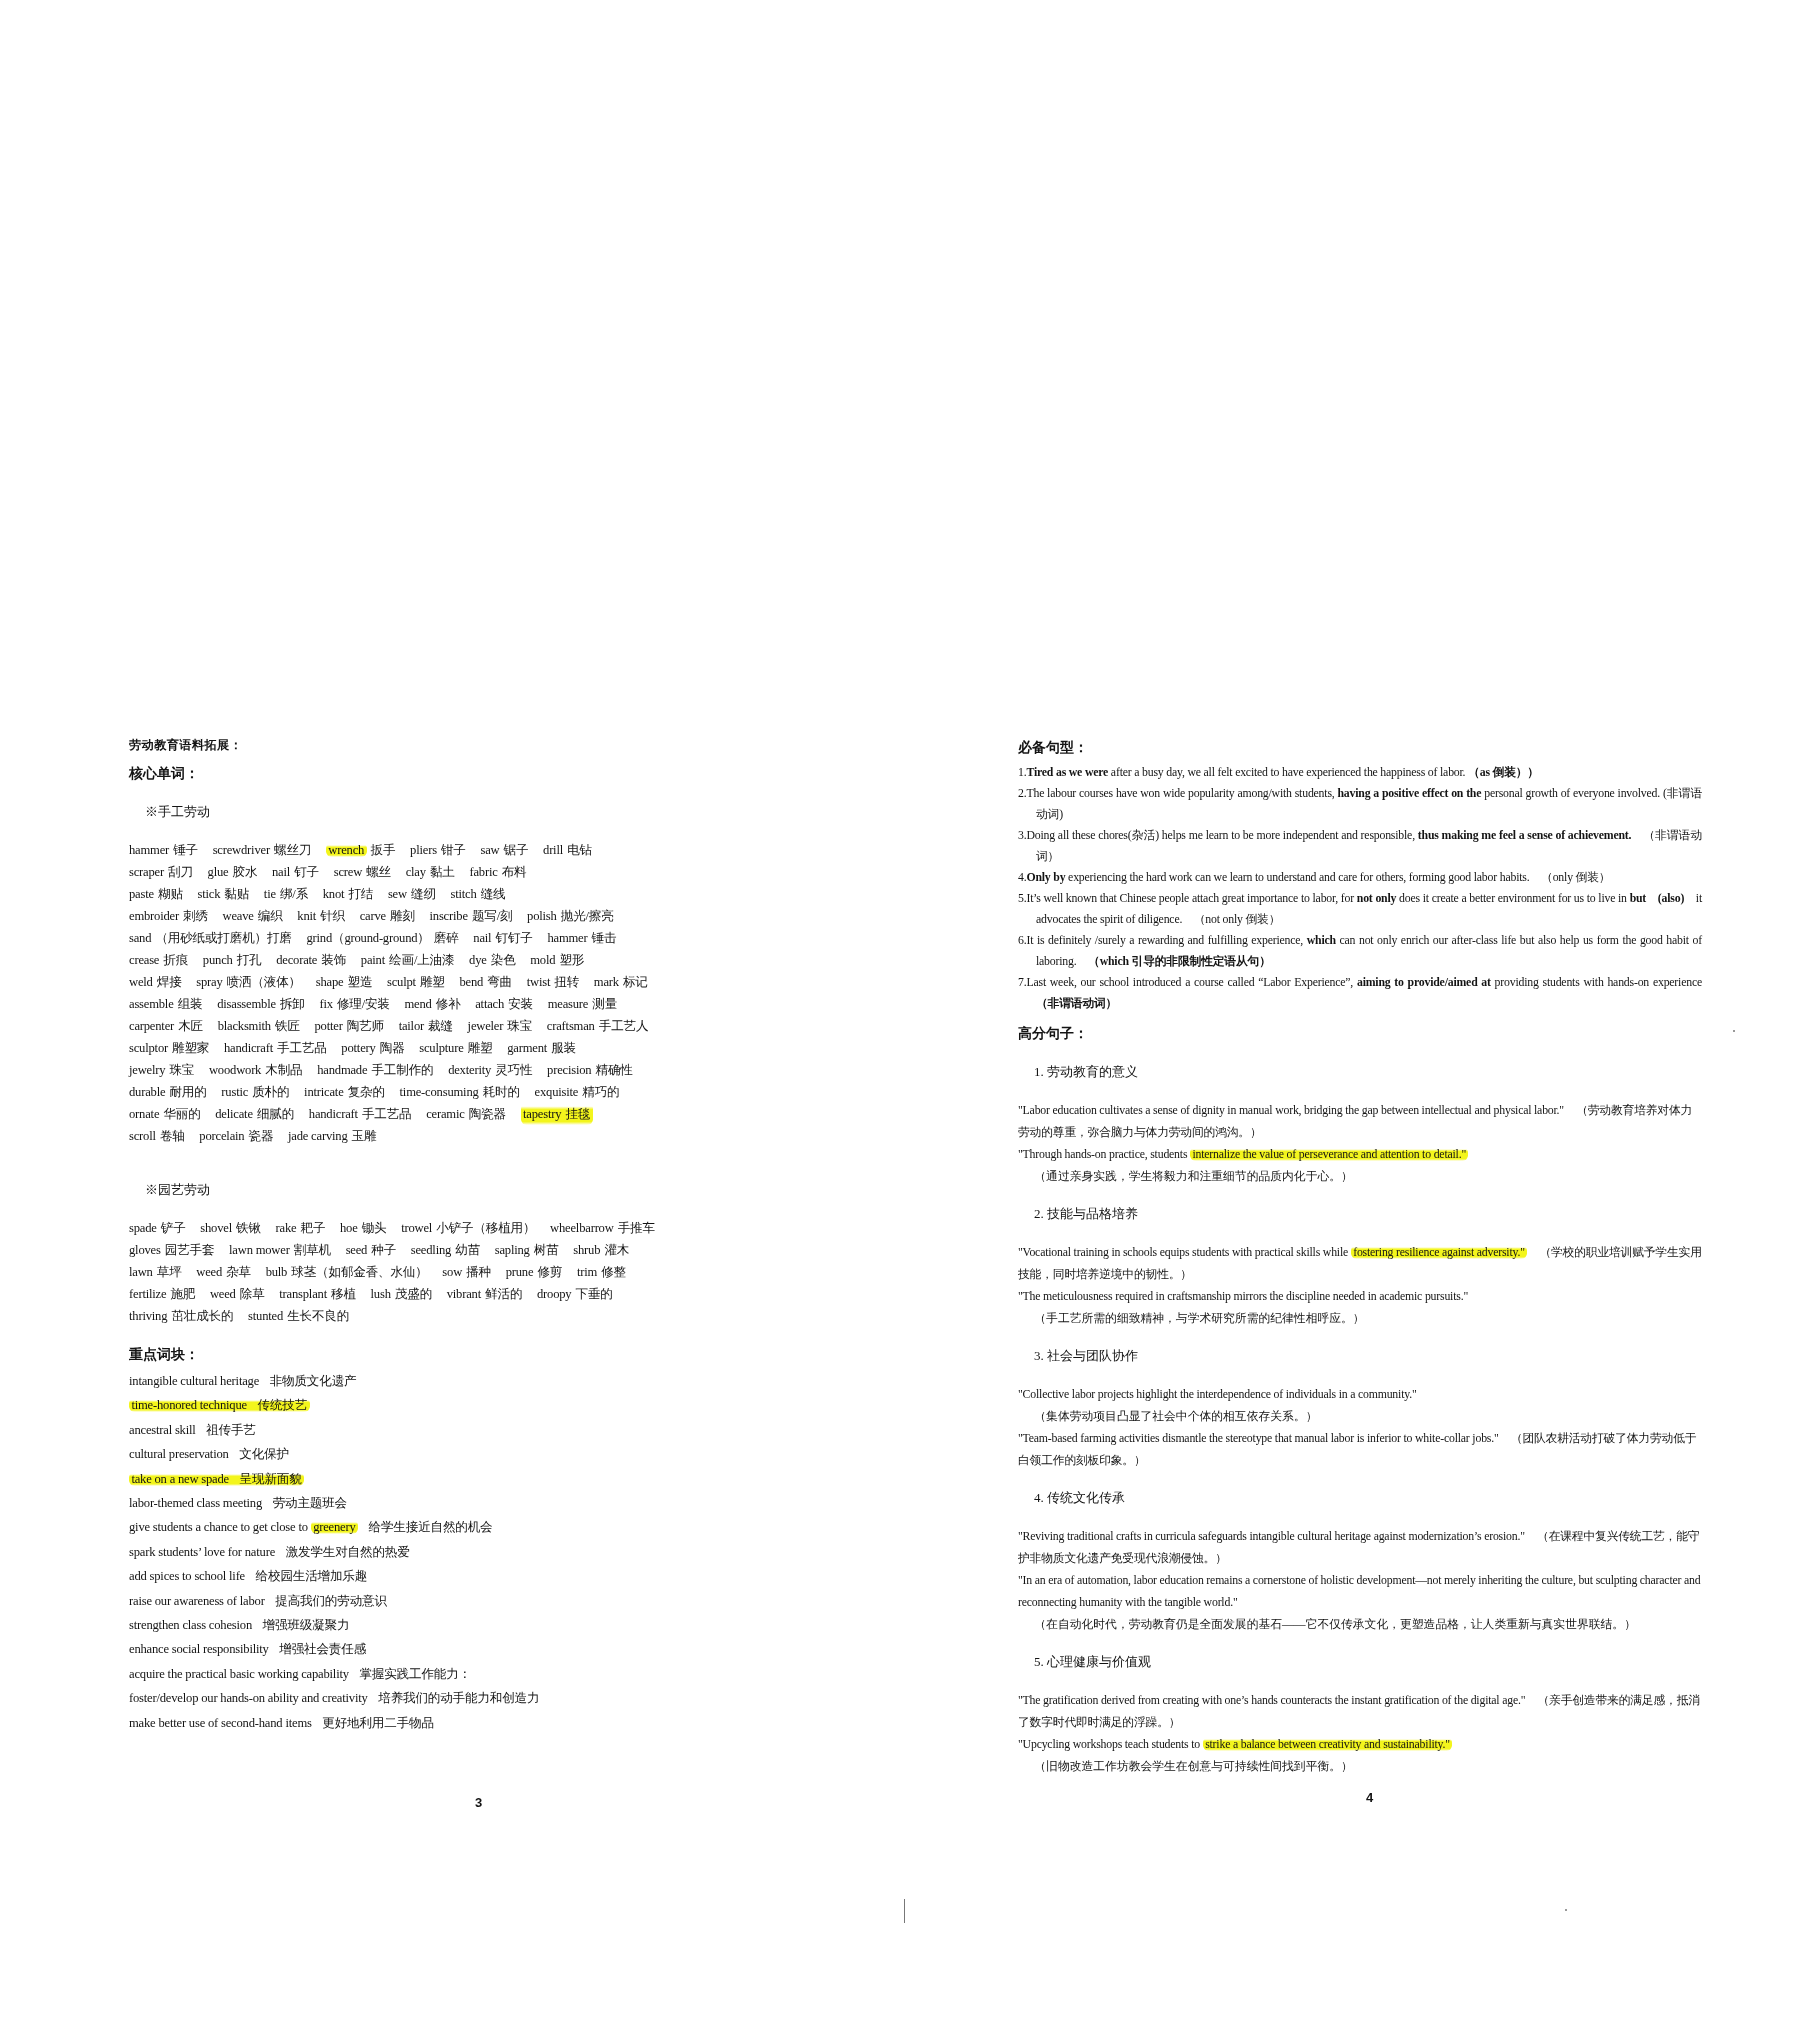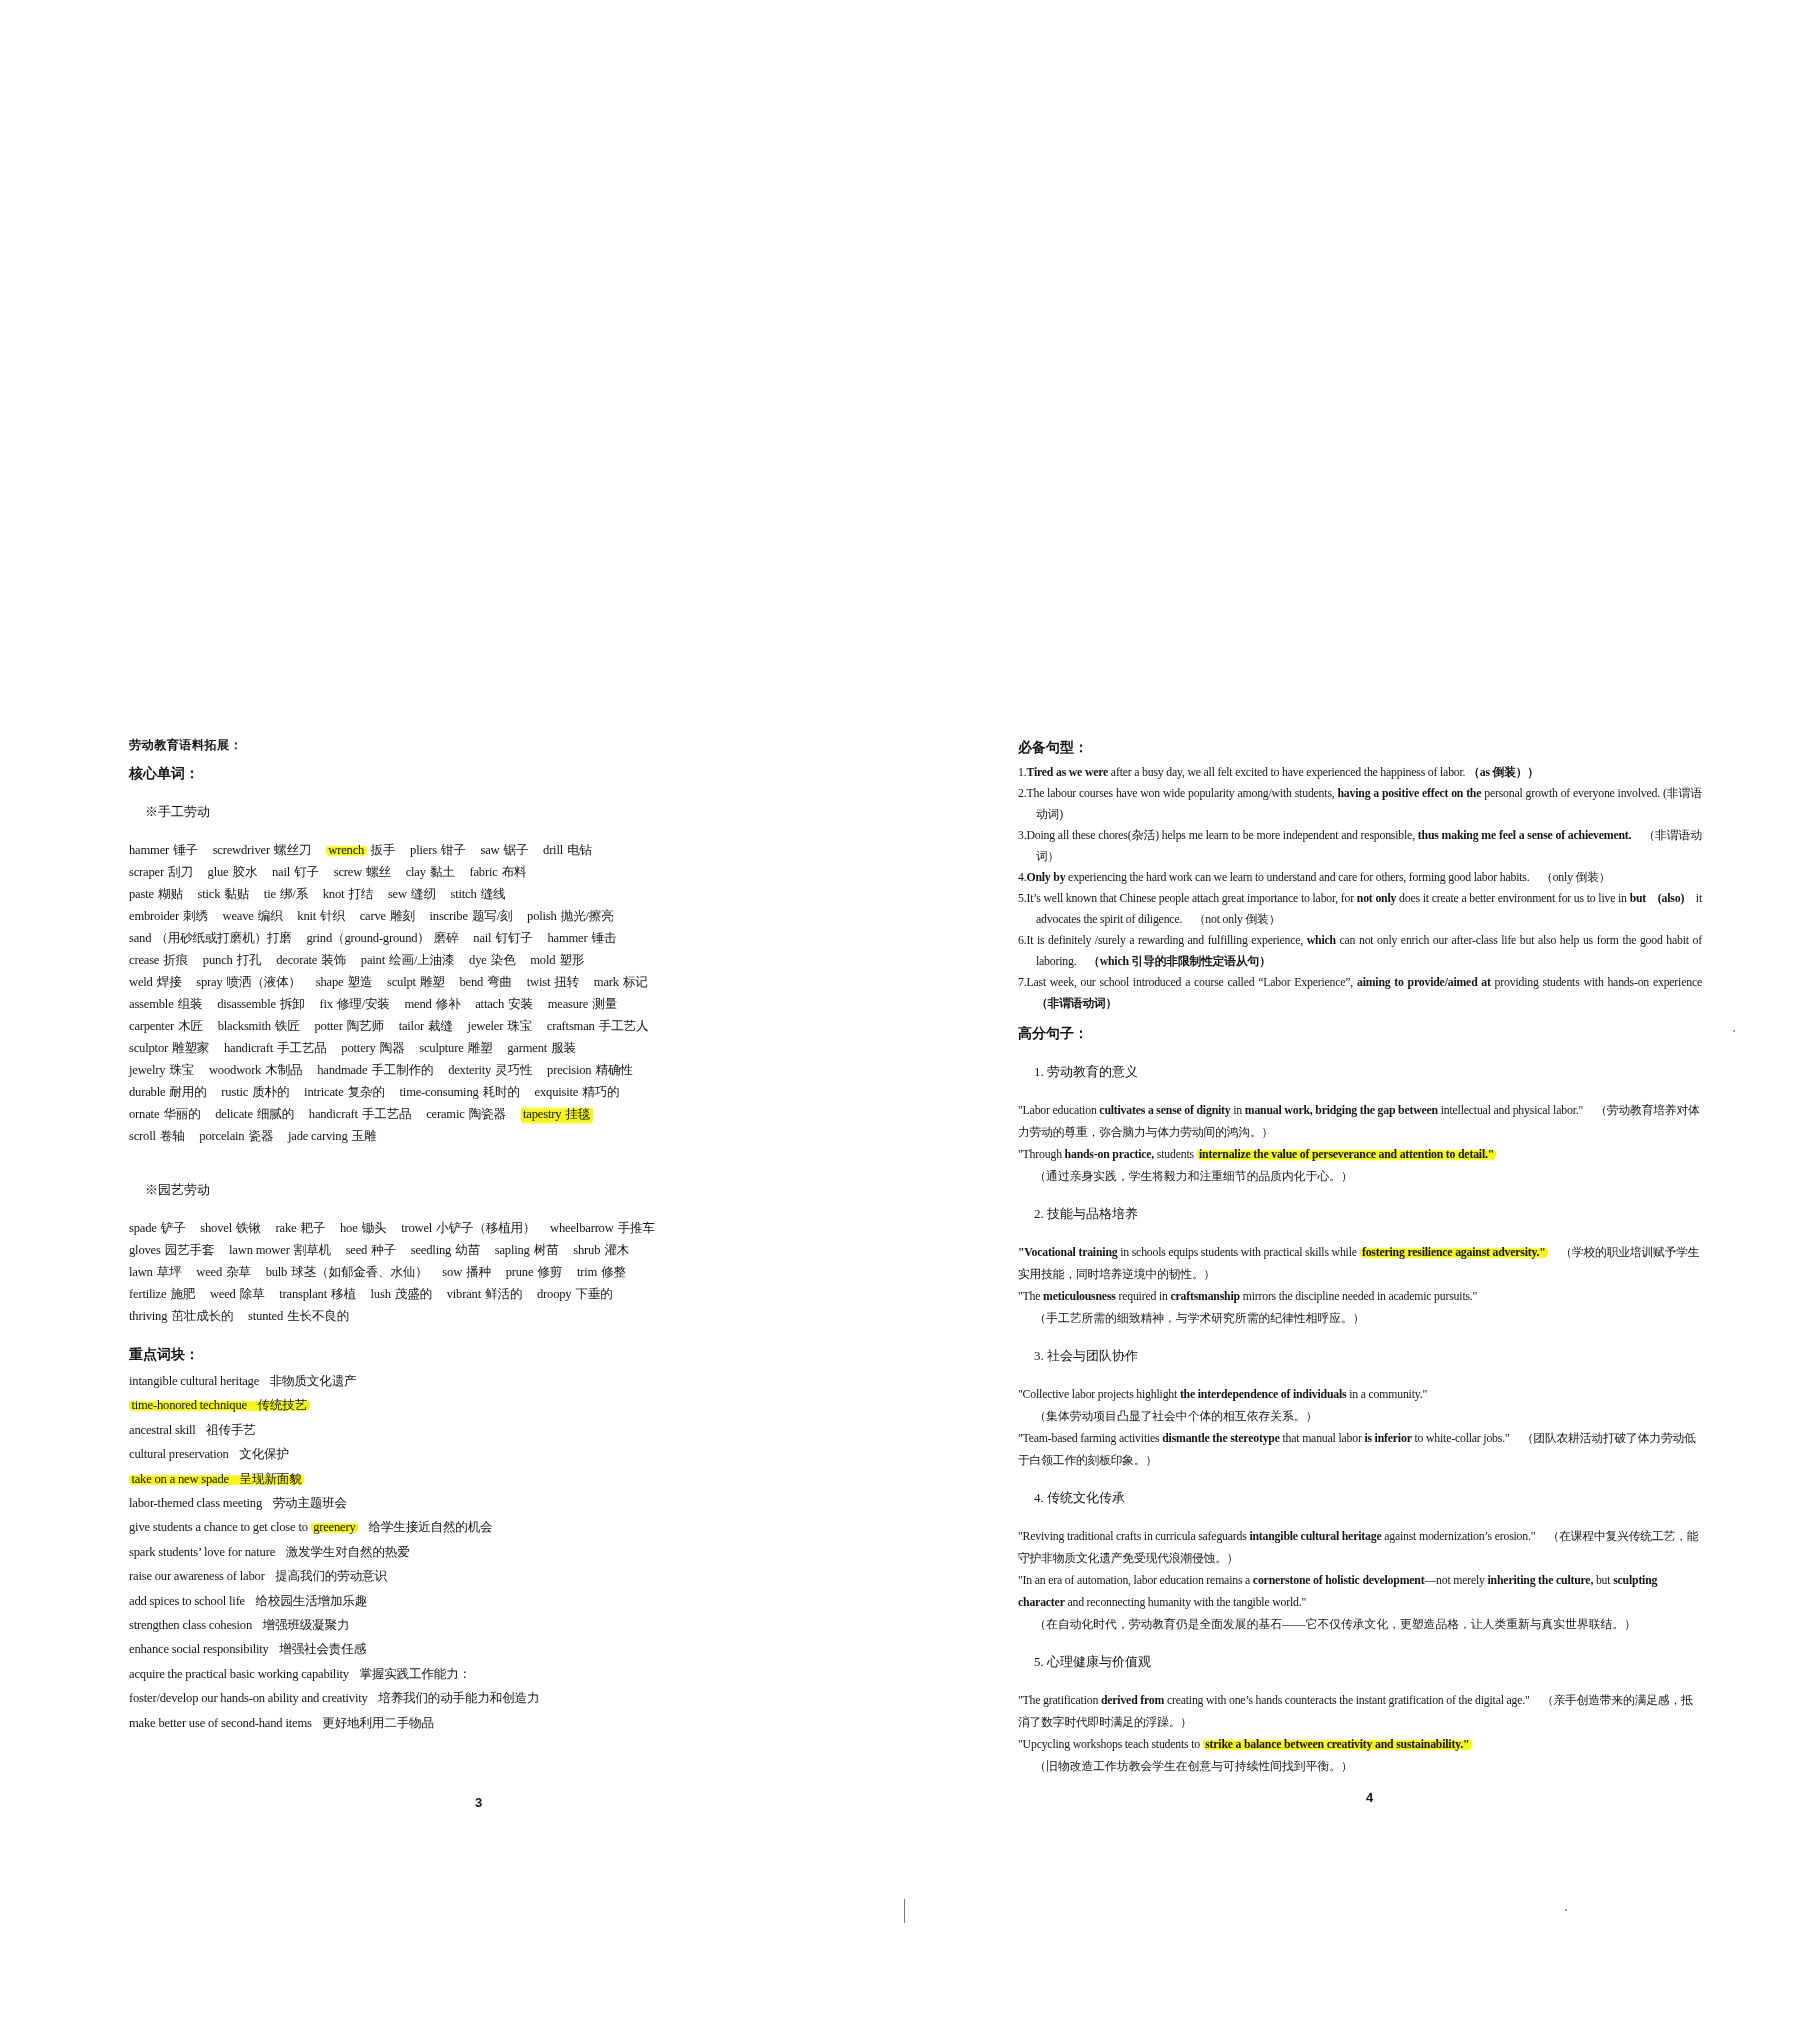--- a/index.html
+++ b/index.html
@@ -18,21 +18,21 @@
   .phrase-line .en { margin-right: 10.6px; }
   .hl { background: linear-gradient(180deg, rgba(255,255,255,0) 15%, #f3f51c 30%, #f3f51c 85%, rgba(255,255,255,0) 100%); border-radius: 5.7px; padding: 0 2.4px; }
   .gap { height: 16.3px; }
   .gap-sm { height: 9px; }
   .page-number { position: absolute; font-size: 13px; font-weight: bold; font-family: "Liberation Sans", sans-serif; }
   #page-number-left  { left: 475px; top: 1795px; }
   #page-number-right { left: 1366px; top: 1790px; }
   .sentence { font-size: 11.8px; line-height: 21px; text-align: justify; padding-left: 18px; text-indent: -18px; letter-spacing: -0.2px; }
   .sentence b { font-weight: bold; }
   .hi-sentence { font-size: 11.8px; line-height: 22px; letter-spacing: -0.2px; }
-  .hi-sentence b { font-weight: bold; }
+  .hi-sentence b { font-weight: normal; }
   .cn-note { font-size: 11.8px; line-height: 22px; padding-left: 16.3px; }
   .cn-inline { margin-left: 12.2px; }
   .scan-mark { position: absolute; background: #777; }
   #mark-1 { left: 904px; top: 1899px; width: 1.2px; height: 24.4px; }
   #mark-2 { left: 1733px; top: 1030px; width: 2.4px; height: 2.4px; border-radius: 50%; }
   #mark-3 { left: 1565px; top: 1909px; width: 2px; height: 2px; border-radius: 50%; }
 </style>
 </head>
 <body>
 
@@ -69,22 +69,22 @@
   <div class="section-heading">重点词块：</div>
   <div id="phrase-list">
       <div class="phrase-line"><span><span class="en">intangible cultural heritage</span><span class="cn">非物质文化遗产</span></span></div>
       <div class="phrase-line"><span class="hl"><span class="en">time-honored technique</span><span class="cn">传统技艺</span></span></div>
       <div class="phrase-line"><span><span class="en">ancestral skill</span><span class="cn">祖传手艺</span></span></div>
       <div class="phrase-line"><span><span class="en">cultural preservation</span><span class="cn">文化保护</span></span></div>
       <div class="phrase-line"><span class="hl"><span class="en">take on a new spade</span><span class="cn">呈现新面貌</span></span></div>
       <div class="phrase-line"><span><span class="en">labor-themed class meeting</span><span class="cn">劳动主题班会</span></span></div>
       <div class="phrase-line"><span><span class="en">give students a chance to get close to <span class="hl">greenery</span></span><span class="cn">给学生接近自然的机会</span></span></div>
       <div class="phrase-line"><span><span class="en">spark students’ love for nature</span><span class="cn">激发学生对自然的热爱</span></span></div>
+      <div class="phrase-line"><span><span class="en">add spices to school life</span><span class="cn">给校园生活增加乐趣</span></span></div>
       <div class="phrase-line"><span><span class="en">raise our awareness of labor</span><span class="cn">提高我们的劳动意识</span></span></div>
-      <div class="phrase-line"><span><span class="en">add spices to school life</span><span class="cn">给校园生活增加乐趣</span></span></div>
       <div class="phrase-line"><span><span class="en">strengthen class cohesion</span><span class="cn">增强班级凝聚力</span></span></div>
       <div class="phrase-line"><span><span class="en">enhance social responsibility</span><span class="cn">增强社会责任感</span></span></div>
       <div class="phrase-line"><span><span class="en">acquire the practical basic working capability</span><span class="cn">掌握实践工作能力：</span></span></div>
       <div class="phrase-line"><span><span class="en">foster/develop our hands-on ability and creativity</span><span class="cn">培养我们的动手能力和创造力</span></span></div>
       <div class="phrase-line"><span><span class="en">make better use of second-hand items</span><span class="cn">更好地利用二手物品</span></span></div>
     </div>
 </div>
 <div class="page-number" id="page-number-left">3</div>
 
 <div class="page" id="right-page">

